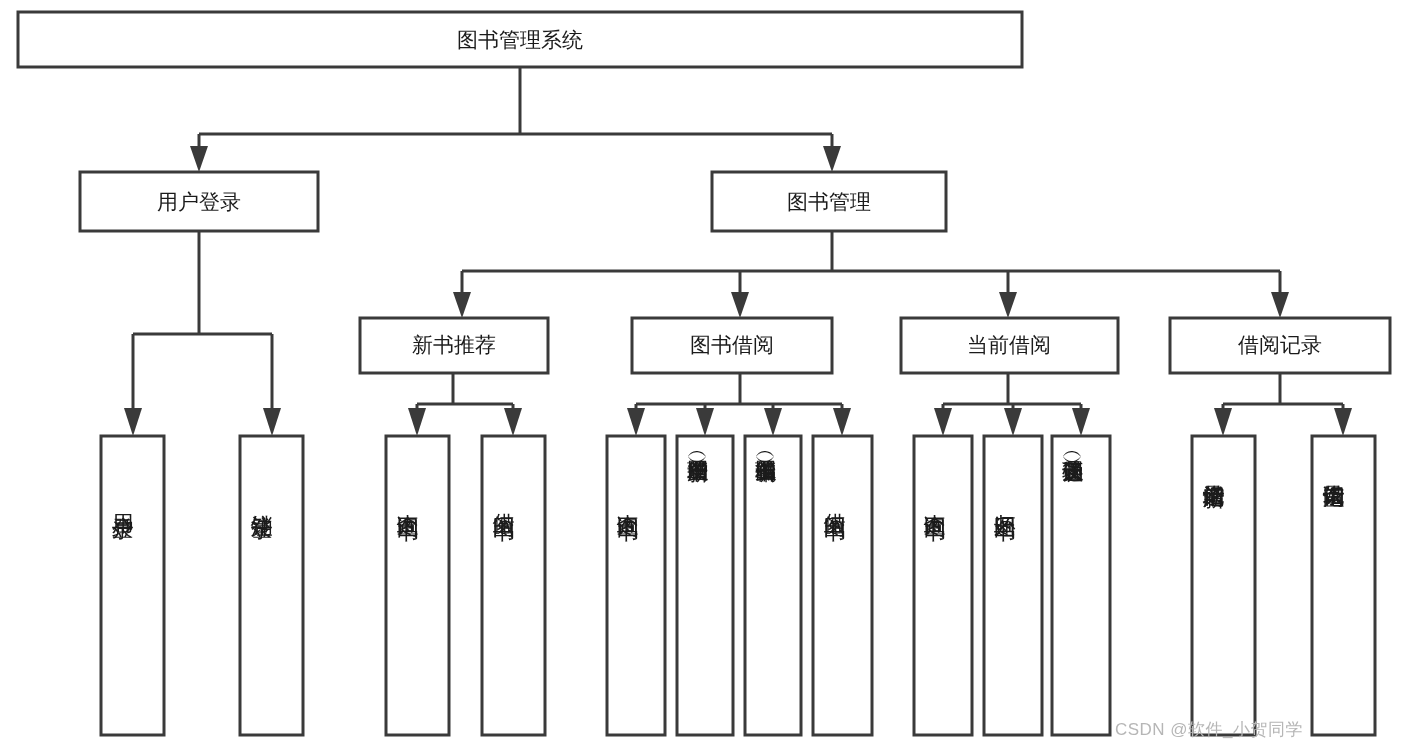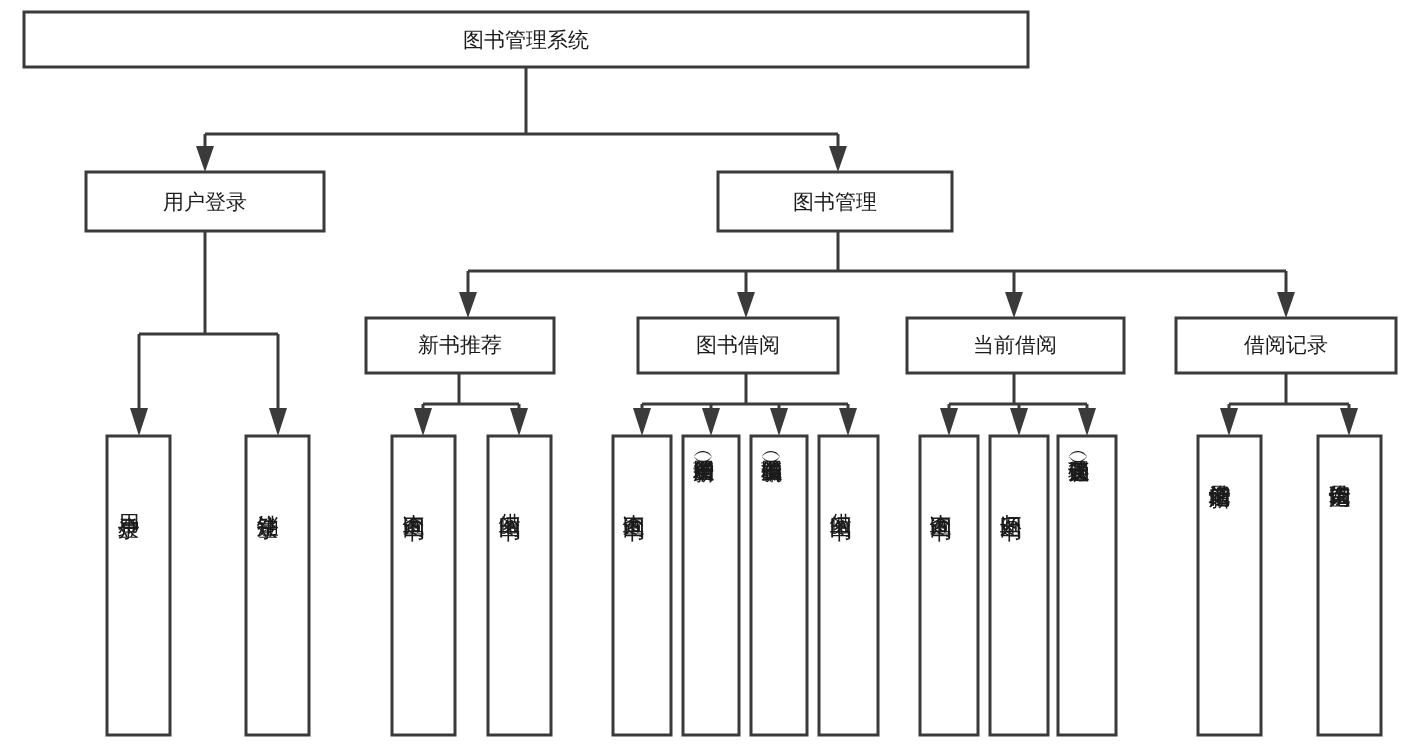--- a/index.html
+++ b/index.html
@@ -12,21 +12,20 @@
     height: 747px;
     font-family: "Liberation Sans", "DejaVu Sans", sans-serif;
     overflow: hidden;
     position: relative;
   }
   #diagram-root {
     position: relative;
     width: 1311px;
     height: 747px;
     background: #ffffff;
-    margin-left: 6px;
   }
   svg.diagram-canvas {
     position: absolute;
     left: 0;
     top: 0;
     width: 1405px;
     height: 747px;
     display: block;
   }
   .node-box {
@@ -201,13 +200,14 @@
   <div class="node-label-v" style="left:616px; top:496px;">查询图书</div>
   <div class="node-label-v" style="left:686px; top:444px; font-size:21px; letter-spacing:0px;">新增图书（管理员）</div>
   <div class="node-label-v" style="left:754px; top:444px; font-size:21px; letter-spacing:0px;">编辑图书（管理员）</div>
   <div class="node-label-v" style="left:823px; top:496px;">借阅图书</div>
   <div class="node-label-v" style="left:923px; top:496px;">查询图书</div>
   <div class="node-label-v" style="left:993px; top:496px;">归还图书</div>
   <div class="node-label-v" style="left:1061px; top:444px; font-size:21px; letter-spacing:0px;">确认归还（管理员）</div>
   <div class="node-label-v" style="left:1202px; top:468px; letter-spacing:0px;">新增借阅记录</div>
   <div class="node-label-v" style="left:1322px; top:468px; letter-spacing:0px;">查询借阅记录</div>
 
+  <div class="watermark">CSDN @软件_小贺同学</div>
 </div>
 
 </body></html>

